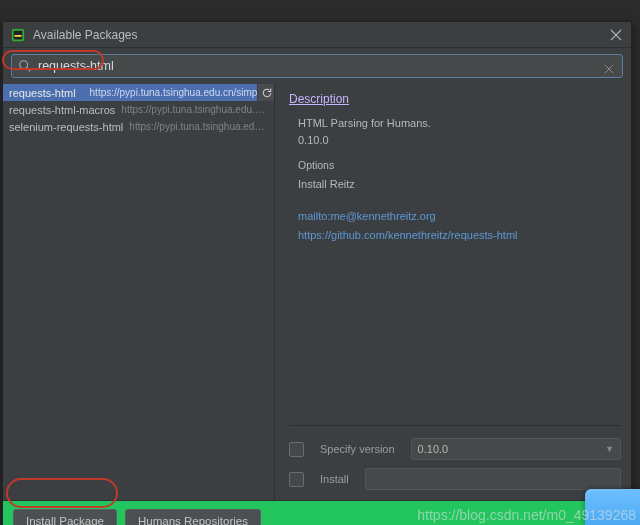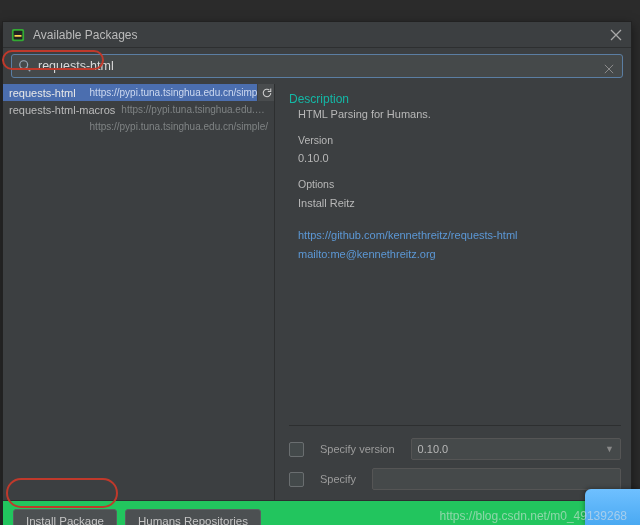--- a/index.html
+++ b/index.html
@@ -42,21 +42,21 @@
   .row .psrc  { white-space: nowrap; overflow: hidden; text-overflow: ellipsis; color: #7f8384; font-size: 10px; flex: 1; text-align: right; }
   .row.selected { background: #4b6eaf; color: #e8e8e8; }
   .row.selected .psrc { color: #cdd9f0; }
   .refresh-row { position: relative; }
   .refresh {
     position: absolute; right: -1px; top: 0; width: 18px; height: 17px;
     background: #494c4e; display:flex; align-items:center; justify-content:center;
     color: #cfcfcf; cursor: pointer; border-left: 1px solid #3c3f41;
   }
   .right { flex: 1; display: flex; flex-direction: column; min-height: 0; padding: 8px 10px 0 14px; }
-  .desc-title { font-size: 12px; color: #14b8a6; margin-bottom: 0; }
+  .desc-title { font-size: 12px; color: #c4b5fd; margin-bottom: 9px; text-decoration: underline; }
   .desc-body { font-size: 11px; color: #b8b8b8; line-height: 1.5; flex: 1; min-height: 0; margin-left: 9px; }
   .desc-body .h { font-size: 10.5px; margin-top: 10px; margin-bottom: 2px; color: #b8b8b8; }
   .desc-body .v { font-size: 11px; color: #b8b8b8; }
   .desc-body .link { color: #5c98d6; display:block; margin-top:2px; }
   .bottom-opts { border-top: 1px solid #2d2f30; padding: 8px 0 6px; margin-top:6px;}
   .opt { display: flex; align-items: center; gap: 16px; padding: 4px 0; font-size: 11px; color: #9c9c9c; }
   .chk {
     width: 15px; height: 15px; border: 1px solid #6a6e70; background: #43494a;
     border-radius: 2px; cursor: pointer; flex-shrink: 0;
   }
@@ -69,21 +69,21 @@
   .footer {
     height: 40px; border-top: 1px solid #2d2f30; background: #22c55e;
     display: flex; align-items: center; padding: 12px 10px; gap: 8px;
   }
   .btn {
     height: 24px; padding: 0 12px; background: #4c5052; border: 1px solid #5a5e60;
     border-radius: 3px; color: #c6c6c6; font-size: 11.5px; cursor: pointer;
     display: inline-flex; align-items: center;
   }
   .watermark {
-    position: absolute; right: 13px; bottom: 2px; font-size: 12px;
+    position: absolute; right: 4px; bottom: 2px; font-size: 14px;
     color: rgba(230,230,230,.55); pointer-events: none;
   }
   .floaty {
     position: absolute; right: 0; bottom: 0; width: 55px; height: 36px;
     background: linear-gradient(#6fc0ff,#4aa9f2); border-top-left-radius: 6px;
     box-shadow: -1px -1px 4px rgba(0,0,0,.3);
   }
   .annot { position:absolute; border:2px solid #c0392b; border-radius:16px; pointer-events:none; }
 </style>
 </head>
@@ -138,50 +138,50 @@
                 <path d="M13 8a5 5 0 1 1-1.8-3.9" fill="none" stroke="currentColor" stroke-width="1.4"></path>
                 <path d="M13 2v4h-4" fill="none" stroke="currentColor" stroke-width="1.4"></path>
               </svg>
           </span>
         </div>
         <div class="row">
           <span class="pname">requests-html-macros</span>
           <span class="psrc">https://pypi.tuna.tsinghua.edu.cn/simple/</span>
         </div>
         <div class="row">
+          <span class="pname">selenium-requests-html</span>
           <span class="psrc">https://pypi.tuna.tsinghua.edu.cn/simple/</span>
         </div>
       </div>
     </div>
 
     <div class="right">
       <div class="desc-title">Description</div>
       <div class="desc-body">
         <div class="v">HTML Parsing for Humans.</div>
-        <div class="h">Version</div>
         <div class="v">0.10.0</div>
         <div class="h">Options</div>
         <div class="v">Install Reitz</div>
         <div style="height:14px"></div>
+        <a class="link">mailto:me@kennethreitz.org</a>
         <a class="link">https://github.com/kennethreitz/requests-html</a>
-        <a class="link">mailto:me@kennethreitz.org</a>
       </div>
 
       <div class="bottom-opts">
         <div class="opt">
           <span class="chk"></span>
           <span>Specify version</span>
           <div class="field">
             <span>0.10.0</span>
             <span class="caret">▼</span>
           </div>
         </div>
         <div class="opt">
           <span class="chk"></span>
-          <span>Specify</span>
+          <span>Install</span>
           <div class="field">
             <span></span>
           </div>
         </div>
       </div>
     </div>
 
   </div>
 
   <div class="footer">

